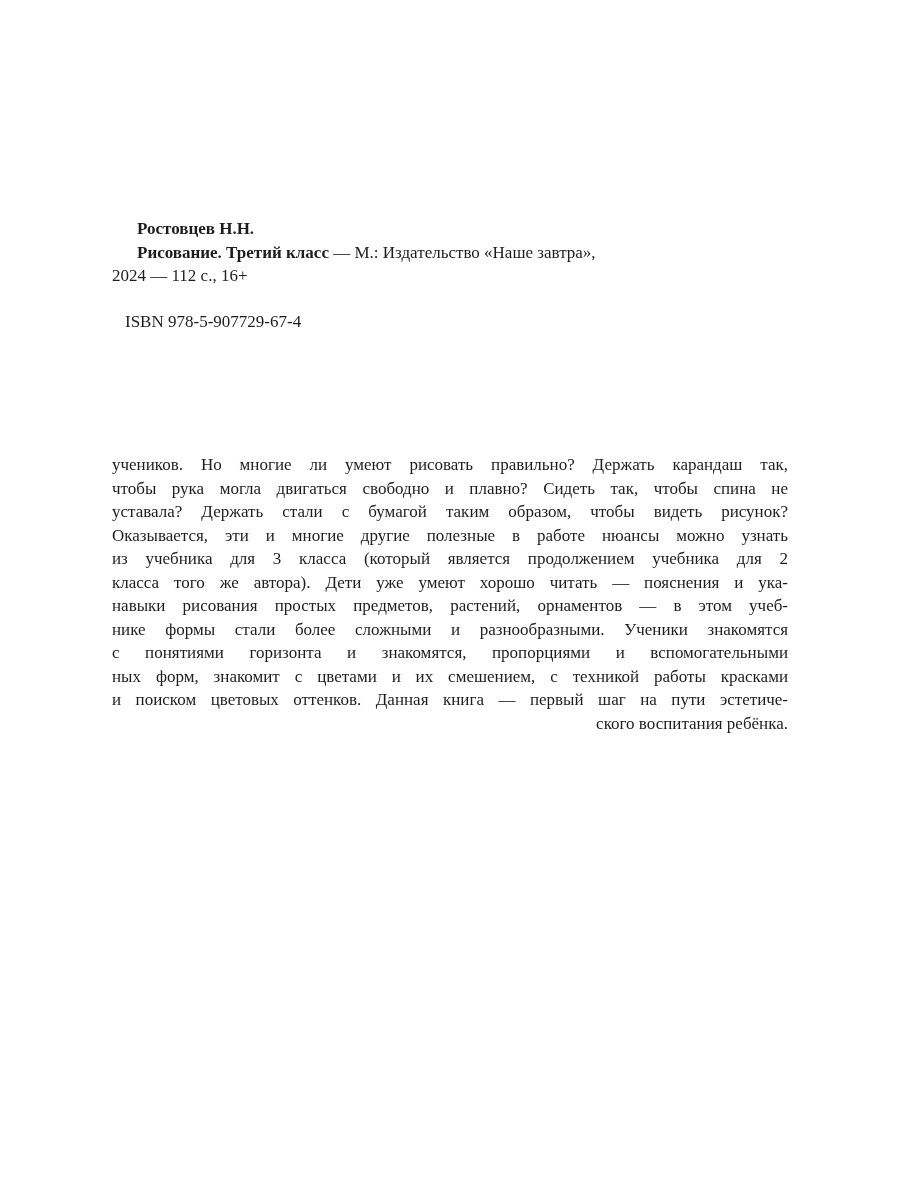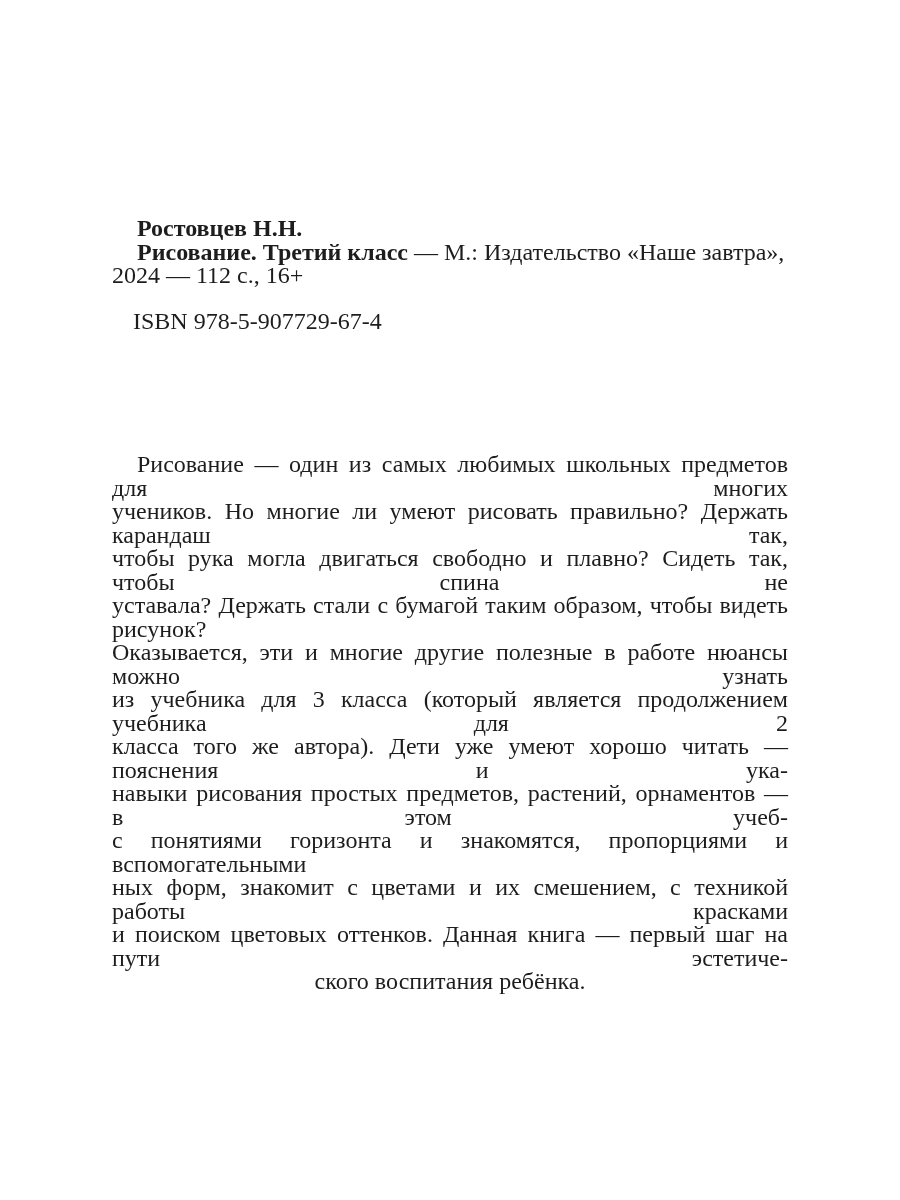--- a/index.html
+++ b/index.html
@@ -7,79 +7,79 @@
     padding: 0;
     background: #ffffff;
   }
   .page {
     position: relative;
     width: 900px;
     height: 1200px;
     background: #ffffff;
     font-family: "Liberation Serif", "DejaVu Serif", serif;
     color: #1d1d1d;
-    font-size: 24px;
+    font-size: 17px;
     line-height: 23.5px;
     overflow: hidden;
   }
   .bib-block {
     position: absolute;
     left: 112px;
     top: 217px;
     width: 676px;
   }
   .indent {
     text-indent: 25px;
   }
   .bold {
     font-weight: 700;
   }
   .isbn-line {
     position: absolute;
-    left: 108px;
+    left: 100px;
     top: 310px;
     width: 676px;
     text-indent: 25px;
   }
   .annotation-block {
     position: absolute;
     left: 112px;
     top: 453px;
     width: 676px;
   }
   .jline {
     text-align: justify;
     text-align-last: justify;
     white-space: normal;
   }
   .lastline {
-    text-align: center;
+    text-align: right;
   }
 </style>
 </head>
 <body>
 
 <div class="page">
 
   <div class="bib-block">
     <div class="indent bold">Ростовцев Н.Н.</div>
     <div class="indent"><span class="bold">Рисование. Третий класс</span><span> — М.: Издательство «Наше завтра»,</span></div>
     <div>2024 — 112 с., 16+</div>
   </div>
 
   <div class="isbn-line">ISBN 978-5-907729-67-4</div>
 
   <div class="annotation-block">
-    <div class="jline indent">Рисование — один из самых любимых школьных предметов для многих</div>
     <div class="jline">учеников. Но многие ли умеют рисовать правильно? Держать карандаш так,</div>
     <div class="jline">чтобы рука могла двигаться свободно и плавно? Сидеть так, чтобы спина не</div>
     <div class="jline">уставала? Держать стали с бумагой таким образом, чтобы видеть рисунок?</div>
     <div class="jline">Оказывается, эти и многие другие полезные в работе нюансы можно узнать</div>
     <div class="jline">из учебника для 3 класса (который является продолжением учебника для 2</div>
     <div class="jline">класса того же автора). Дети уже умеют хорошо читать — пояснения и ука-</div>
     <div class="jline">навыки рисования простых предметов, растений, орнаментов — в этом учеб-</div>
+    <div class="jline">нике формы стали более сложными и разнообразными. Ученики знакомятся</div>
     <div class="jline">с понятиями горизонта и знакомятся, пропорциями и вспомогательными</div>
     <div class="jline">ных форм, знакомит с цветами и их смешением, с техникой работы красками</div>
     <div class="jline">и поиском цветовых оттенков. Данная книга — первый шаг на пути эстетиче-</div>
     <div class="lastline">ского воспитания ребёнка.</div>
   </div>
 
 </div>
 
 </body></html>

